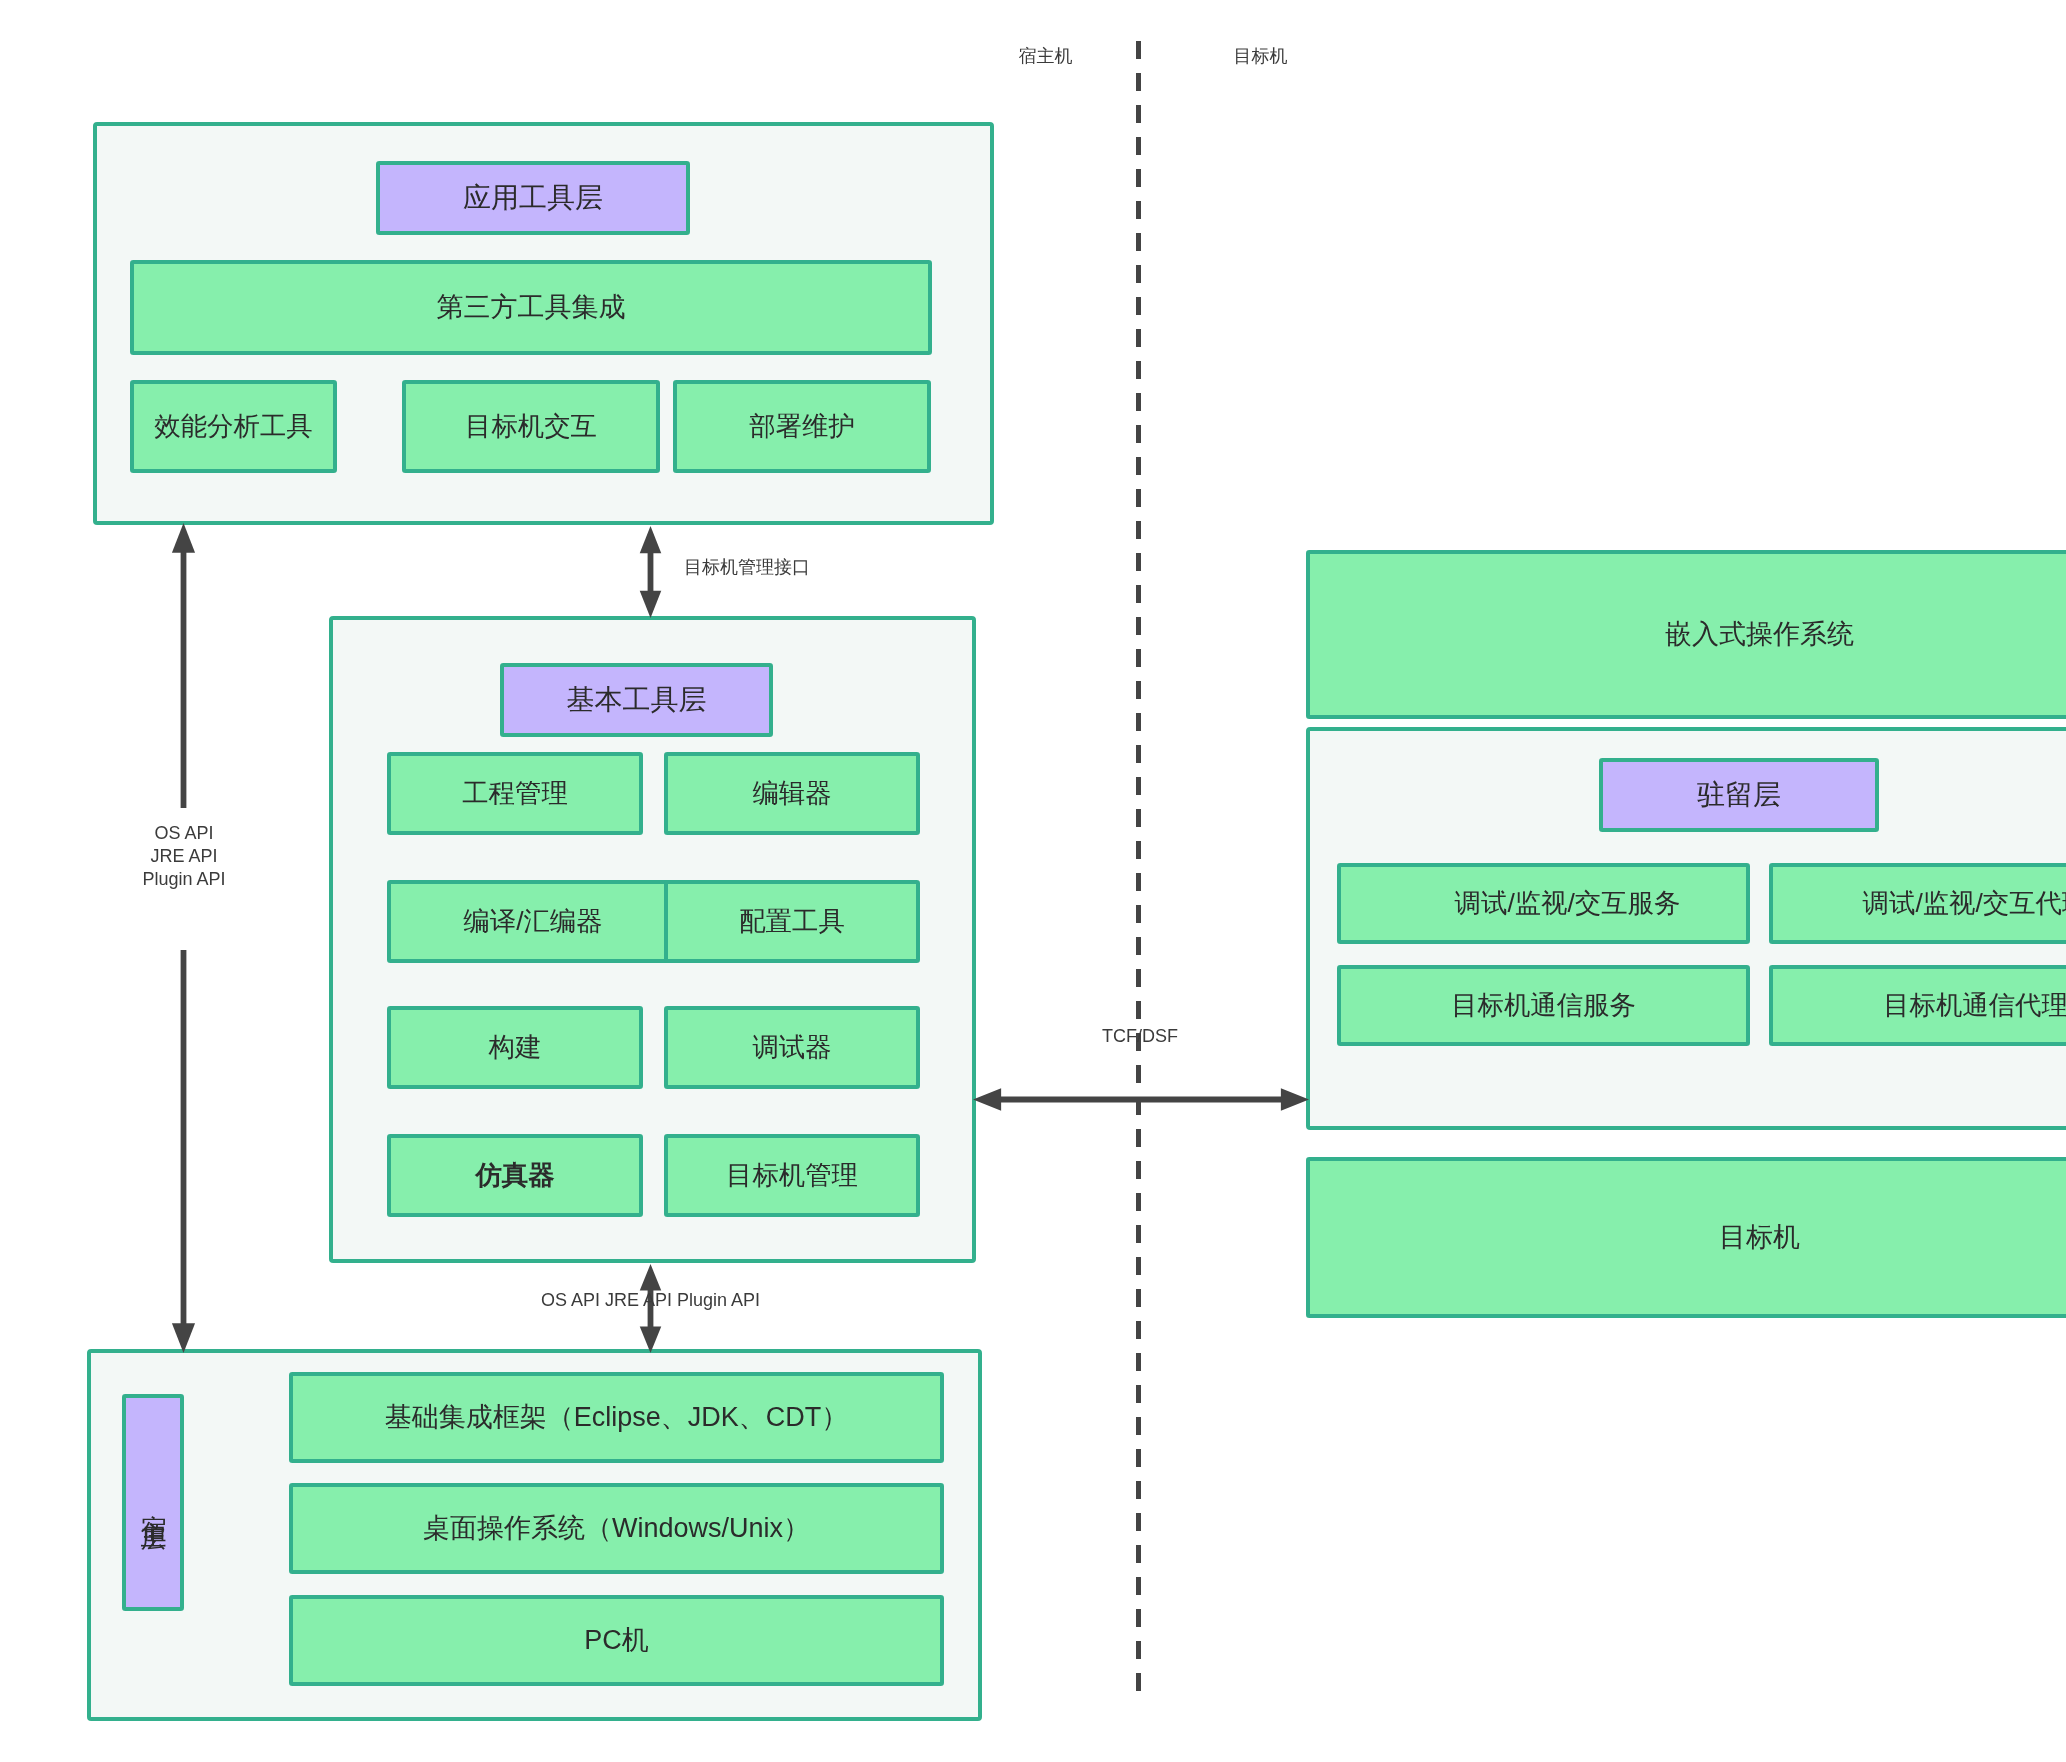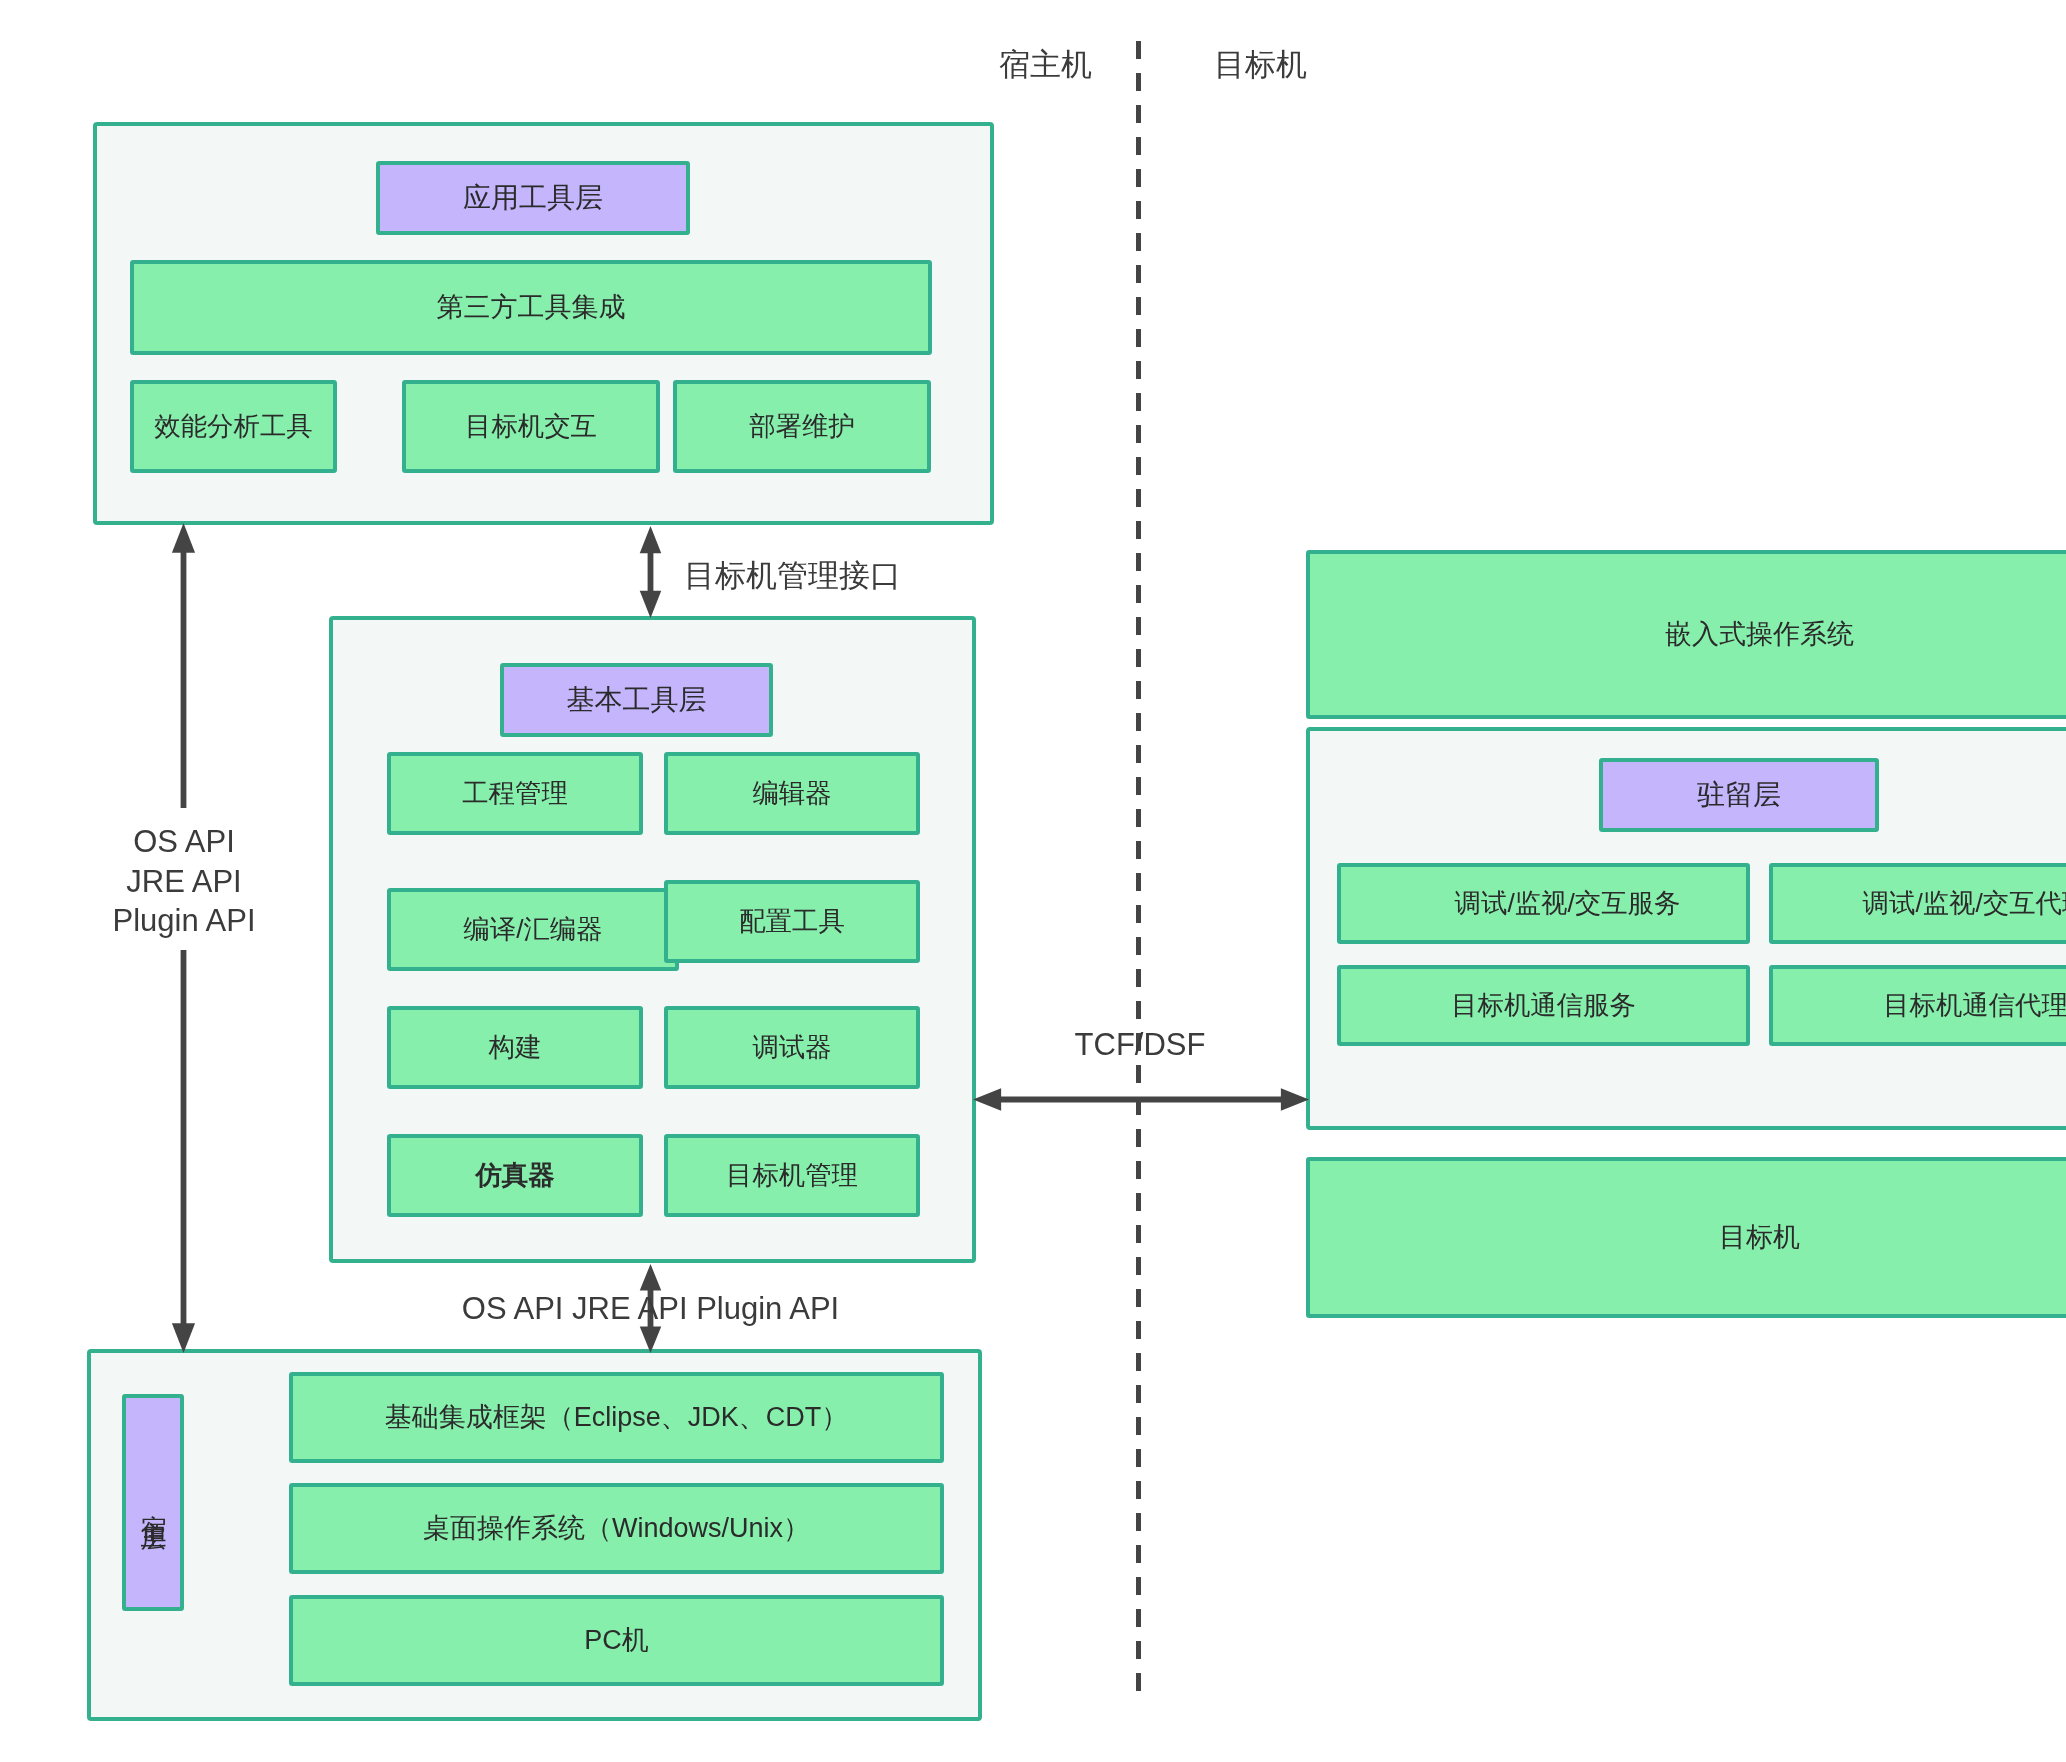--- a/index.html
+++ b/index.html
@@ -52,21 +52,21 @@
 
   
   .t-head   { font-size: 28px; }
   .t-cell   { font-size: 26.4px; }
   .t-big    { font-size: 27px; }
   .t-side   { font-size: 26px; }
 
   
   .lbl {
     position: absolute;
-    font-size: 31px;
+    font-size: 18px;
     color: #3b3b3b;
     white-space: pre;
     line-height: 1.28;
   }
   .lbl.center { text-align: center; }
 
   
   .divider {
     position: absolute;
     width: 5.4px;
@@ -103,21 +103,21 @@
     <div class="cell t-cell" style="left:576px; top:254px; width:258px; height:93px;">部署维护</div>
   </div>
 
   <div class="grp" style="left:329px; top:616px; width:647px; height:647px;">
 
     <div class="cell filled t-head" style="left:167px; top:28px; width:273px; height:74px;margin-top:15px;">基本工具层</div>
 
     <div class="cell t-cell" style="left:54px; top:132px; width:256px; height:83px;">工程管理</div>
     <div class="cell t-cell" style="left:331px; top:132px; width:256px; height:83px;">编辑器</div>
 
-    <div class="cell t-cell" style="left:54px; top:260px; width:292px; height:83px;margin-top:8px;">编译/汇编器</div>
+    <div class="cell t-cell" style="left:54px; top:260px; width:292px; height:83px;">编译/汇编器</div>
     <div class="cell t-cell" style="left:331px; top:260px; width:256px; height:83px;">配置工具</div>
 
     <div class="cell t-cell" style="left:54px; top:386px; width:256px; height:83px;">构建</div>
     <div class="cell t-cell" style="left:331px; top:386px; width:256px; height:83px;">调试器</div>
 
     <div class="cell t-cell" style="left:54px; top:514px; width:256px; height:83px;font-weight:bold;">仿真器</div>
     <div class="cell t-cell" style="left:331px; top:514px; width:256px; height:83px;">目标机管理</div>
   </div>
 
   <div class="grp" style="left:87px; top:1349px; width:895px; height:372px;">

